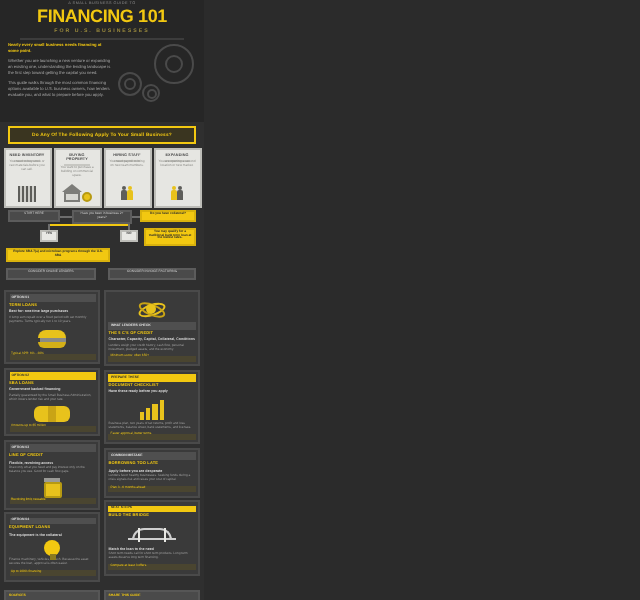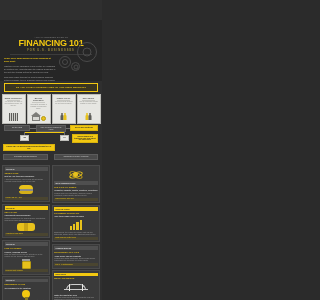--- a/index.html
+++ b/index.html
@@ -7,21 +7,21 @@
   body{
     font-family:"Liberation Sans", sans-serif;
     color:#cfcfcf;
     font-size:2px;
     line-height:1.25;
     -webkit-font-smoothing:none;
   }
   .page{position:relative;width:102px;height:300px;background:#2f2f2f;overflow:hidden;}
 
   
-  .header{position:relative;height:61px;background:#262626;padding:16px 4px 0 4px;overflow:hidden;margin-top:20px;}
+  .header{position:relative;height:61px;background:#262626;padding:1px 4px 0 4px;overflow:hidden;}
   .eyebrow{font-size:1.9px;letter-spacing:.25px;color:#8d8d8d;text-align:center;text-transform:uppercase;}
   .title{font-size:9px;line-height:9px;font-weight:bold;color:#f2c811;text-align:center;letter-spacing:-.2px;margin-top:1px;text-transform:uppercase;}
   .subtitle{font-size:2.6px;line-height:3px;font-weight:bold;color:#9a8a3d;text-align:center;letter-spacing:1px;margin-top:1px;text-transform:uppercase;}
   .rule{height:1px;background:#3c3c3c;margin:2px 6px;}
   .intro{width:52px;margin-top:1px;}
   .intro .lead{color:#f2c811;font-size:2.1px;line-height:2.9px;font-weight:bold;}
   .intro p{font-size:2.1px;line-height:2.9px;color:#a8a8a8;margin-top:2px;}
   .gears{position:absolute;right:3px;top:22px;width:42px;height:34px;}
   .gear{position:absolute;border-radius:50%;border:1.1px solid #4a4a4a;}
   .gear::before,.gear::after{content:"";position:absolute;left:50%;top:50%;transform:translate(-50%,-50%);border-radius:50%;}

